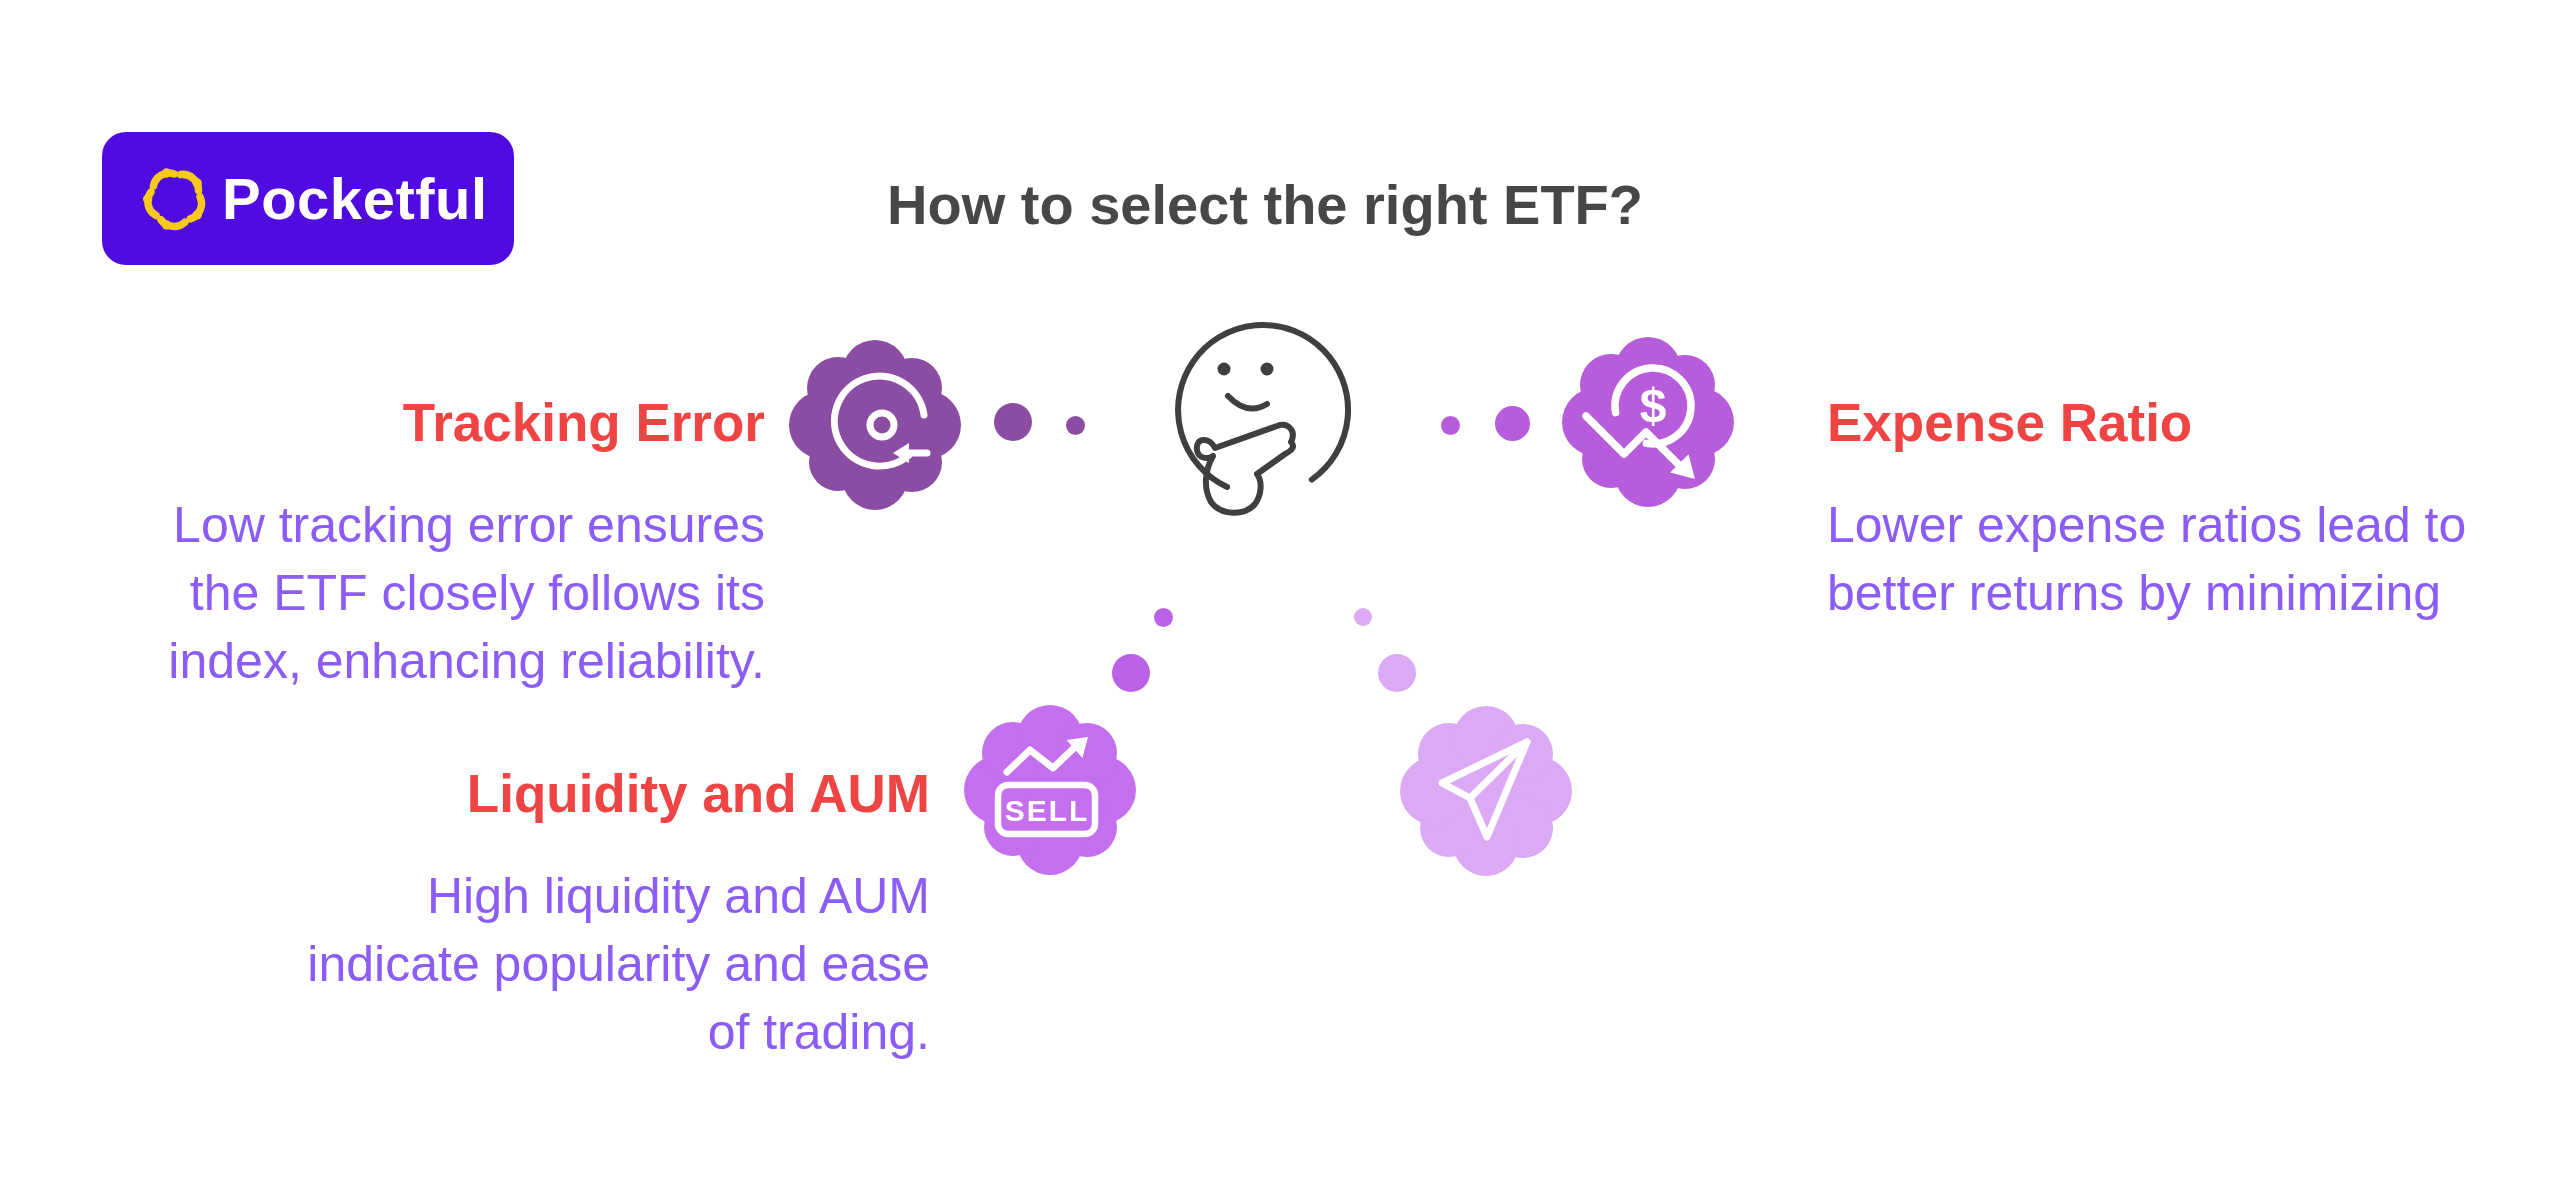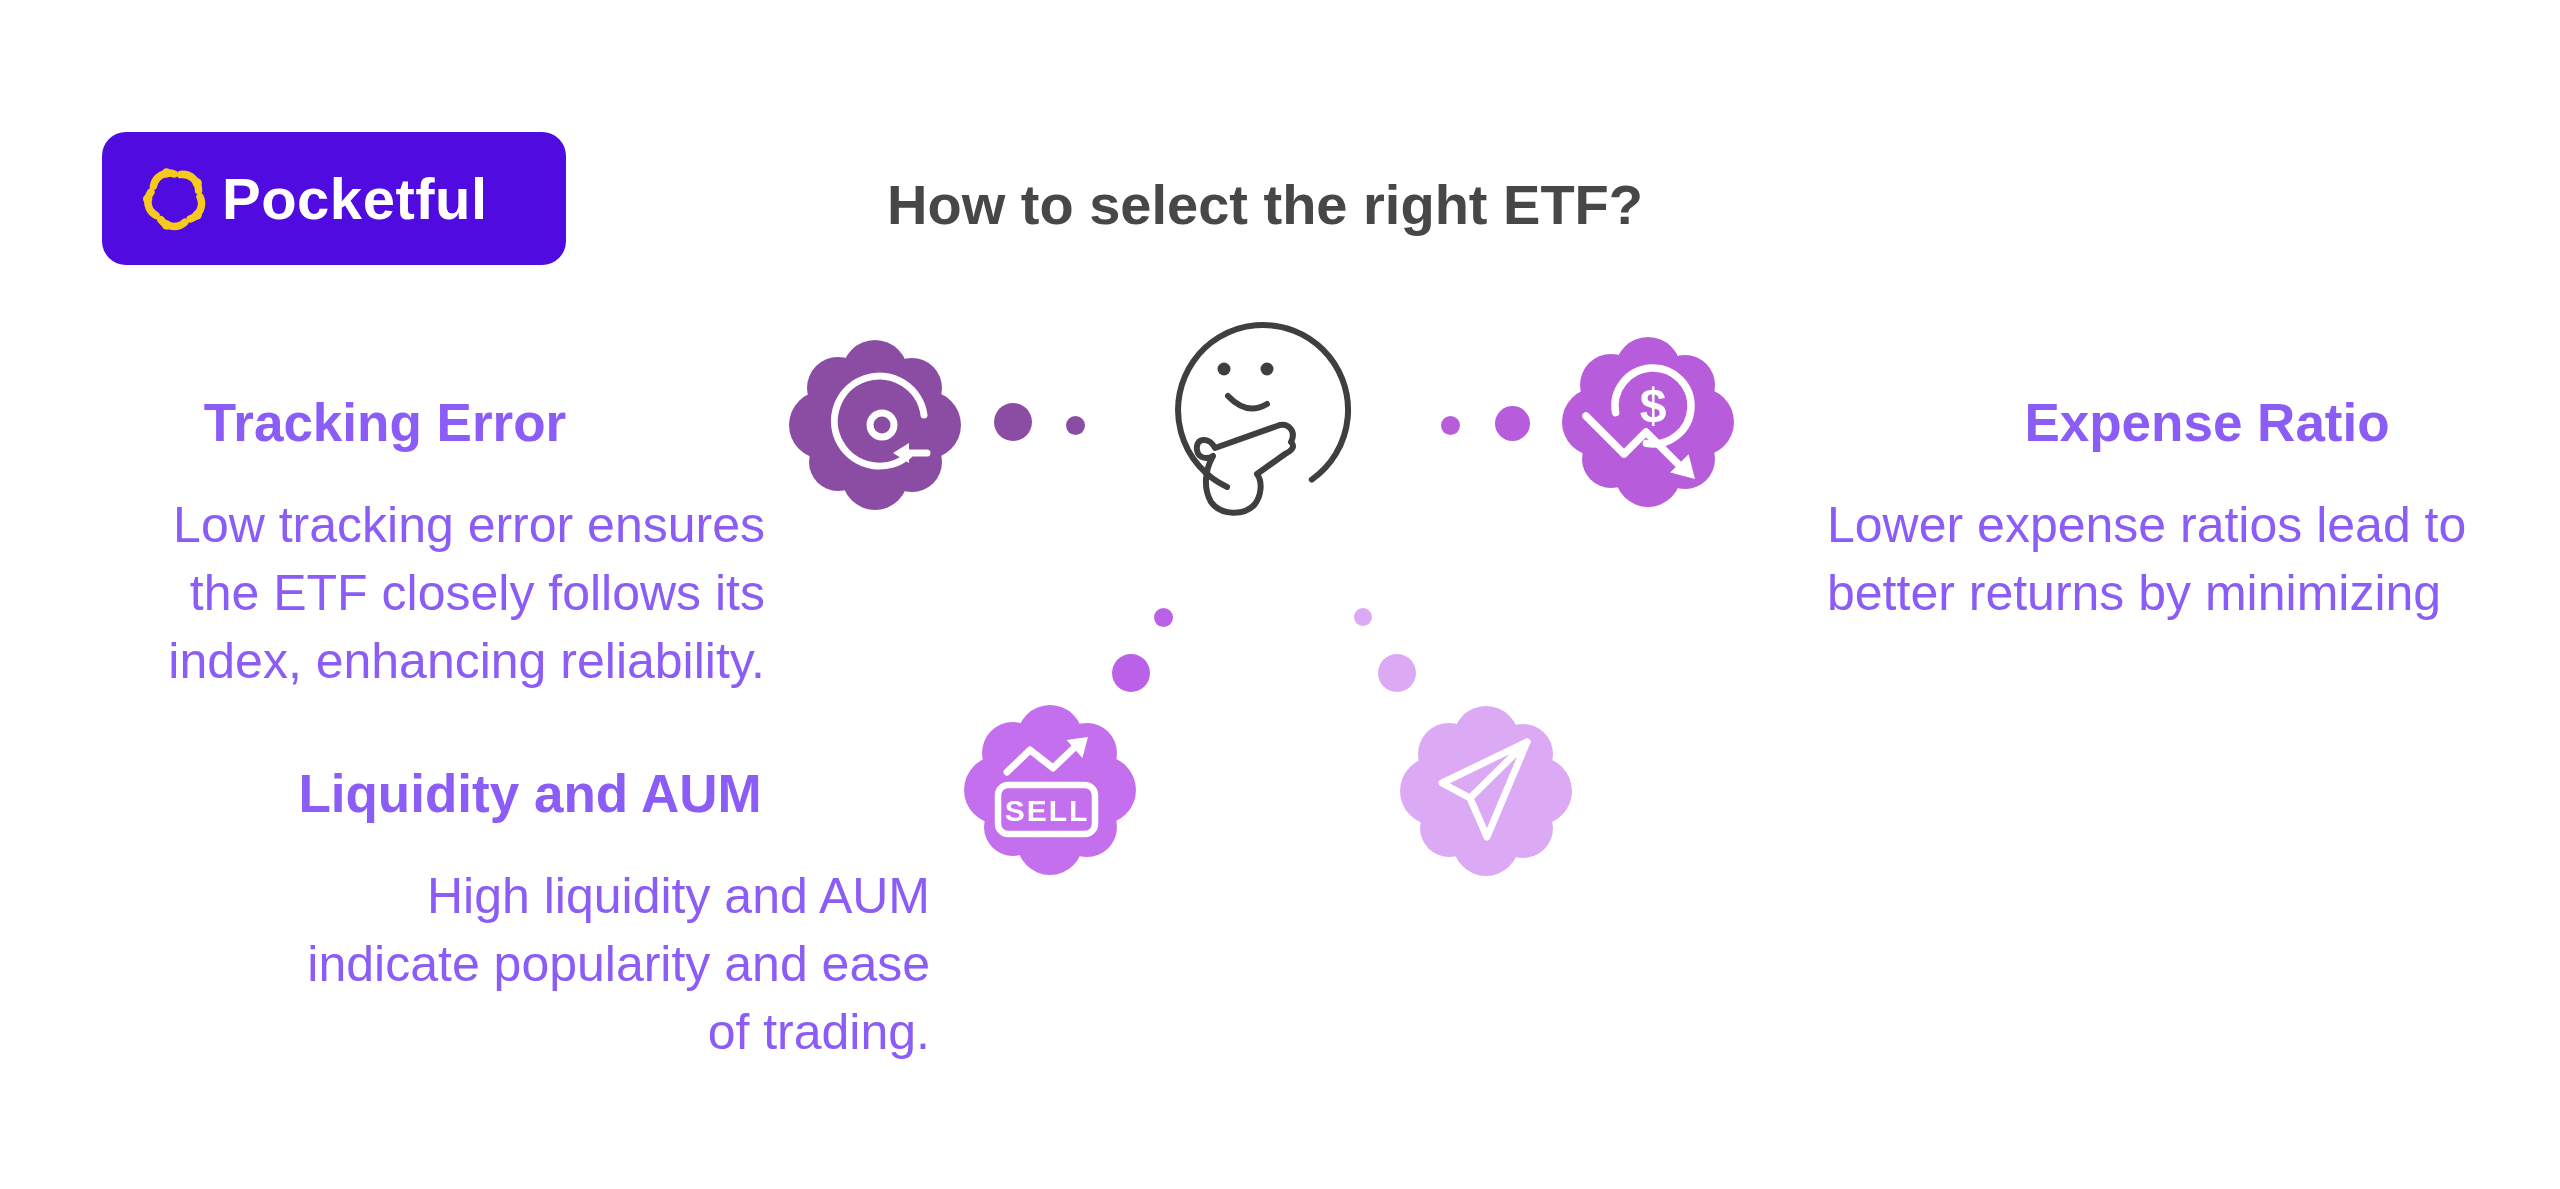--- a/index.html
+++ b/index.html
@@ -1,31 +1,31 @@
 <!DOCTYPE html>
 <html><head>
 <meta charset="utf-8">
 <style>
   html,body{margin:0;padding:0;background:#fff;}
   .canvas{position:relative;width:2560px;height:1189px;background:#ffffff;overflow:hidden;
           font-family:"Liberation Sans",sans-serif;}
 
   
-  .logo{position:absolute;left:102px;top:132px;width:464px;height:133px;border-radius:24px;
+  .logo{position:absolute;left:102px;top:132px;width:412px;height:133px;border-radius:24px;
         background:#4F0BE0;display:flex;align-items:center;}
   .logo svg{margin-left:40px;}
   .logo-text{color:#ffffff;font-size:58px;font-weight:bold;margin-left:14px;letter-spacing:0.5px;}
 
   
   .title{position:absolute;left:765px;top:172px;width:1000px;text-align:center;
          font-size:56px;font-weight:bold;color:#474747;}
 
   
   .section{position:absolute;}
-  .section .heading{font-size:53px;font-weight:bold;color:#8b5cf6;line-height:56px;text-align:center;}
+  .section .heading{font-size:53px;font-weight:bold;color:#ef4444;line-height:56px;}
   .section .body{margin-top:40px;font-size:50px;color:#8b5cf6;line-height:68px;}
   .sec-right{text-align:right;}
   .sec-left{text-align:left;}
   .sec-tracking{top:395px;right:1795px;width:760px;}
   .sec-expense{top:395px;left:1827px;width:760px;}
   .sec-liquidity{top:766px;right:1630px;width:800px;}
   .sec-liquidity .body{}
   .sec-underlying{top:766px;left:1608px;width:780px;}
   .sec-underlying .body{margin-top:36px;}
 

